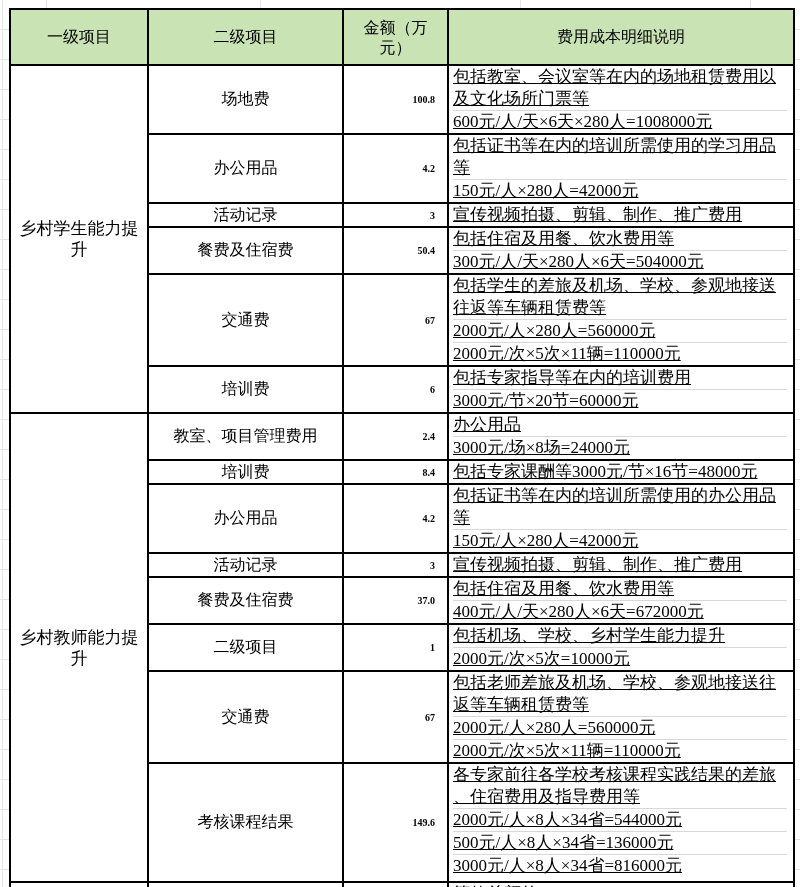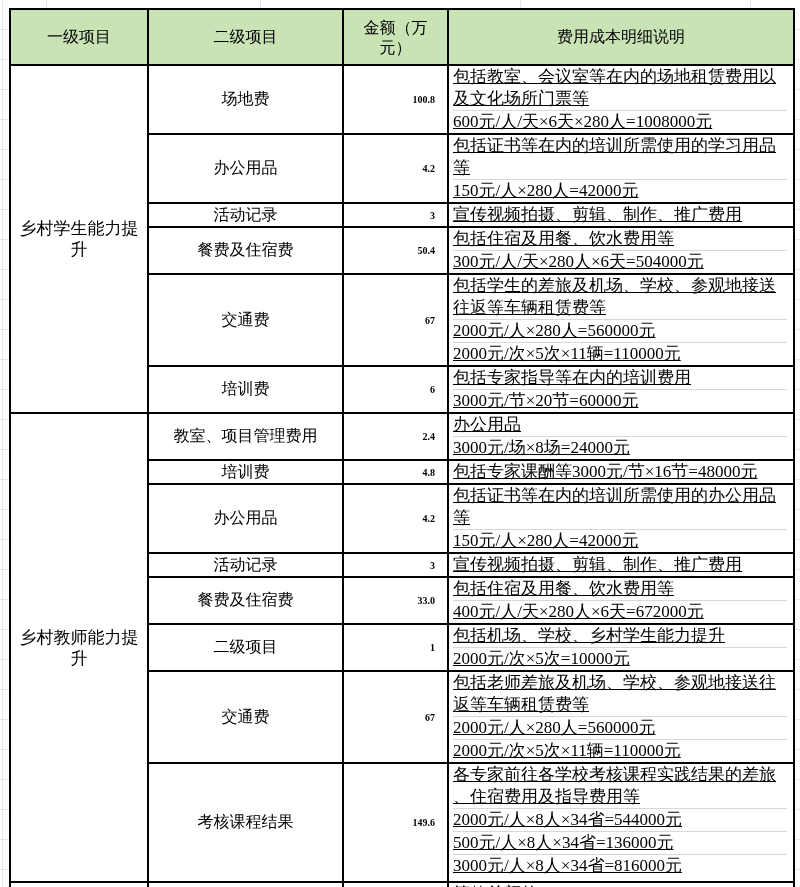--- a/index.html
+++ b/index.html
@@ -131,21 +131,21 @@
         <td class="group" rowspan="8">乡村教师能力提升</td>
         <td class="item">教室、项目管理费用</td>
         <td class="amount">2.4</td>
         <td class="detail">
           <div class="seg">办公用品</div>
           <div class="seg">3000元/场×8场=24000元</div>
         </td>
       </tr>
       <tr style="height: 22px;">
         <td class="item">培训费</td>
-        <td class="amount">4.8</td>
+        <td class="amount">8.4</td>
         <td class="detail">
           <div class="seg">包括专家课酬等3000元/节×16节=48000元</div>
         </td>
       </tr>
       <tr style="height: 68px;">
         <td class="item">办公用品</td>
         <td class="amount">4.2</td>
         <td class="detail">
           <div class="seg">包括证书等在内的培训所需使用的办公用品等</div>
           <div class="seg">150元/人×280人=42000元</div>
@@ -153,21 +153,21 @@
       </tr>
       <tr style="height: 22px;">
         <td class="item">活动记录</td>
         <td class="amount">3</td>
         <td class="detail">
           <div class="seg">宣传视频拍摄、剪辑、制作、推广费用</div>
         </td>
       </tr>
       <tr style="height: 45px;">
         <td class="item">餐费及住宿费</td>
-        <td class="amount">33.0</td>
+        <td class="amount">37.0</td>
         <td class="detail">
           <div class="seg">包括住宿及用餐、饮水费用等</div>
           <div class="seg">400元/人/天×280人×6天=672000元</div>
         </td>
       </tr>
       <tr style="height: 45px;">
         <td class="item">二级项目</td>
         <td class="amount">1</td>
         <td class="detail">
           <div class="seg">包括机场、学校、乡村学生能力提升</div>

